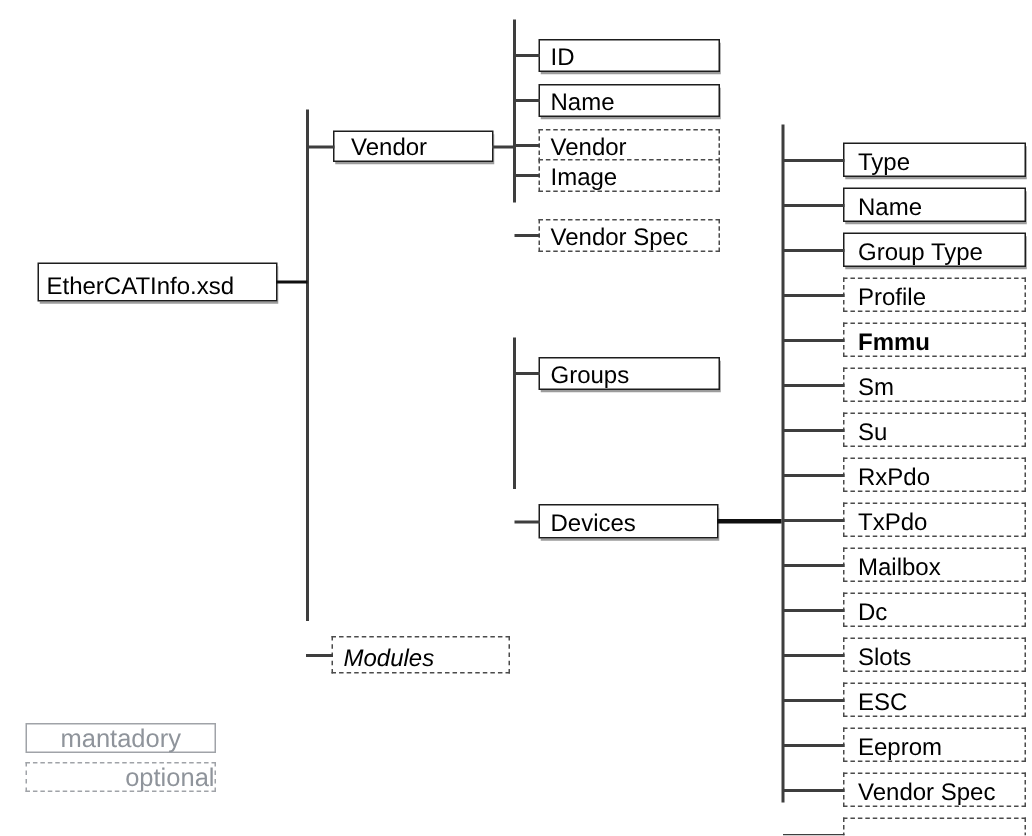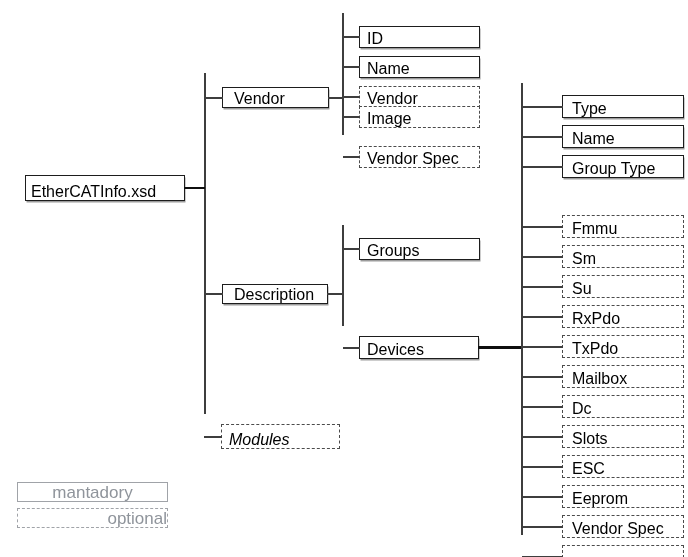--- a/index.html
+++ b/index.html
@@ -38,21 +38,21 @@
   .root-box::after{right:-21px;width:21px;height:2.5px;background:var(--emphasis_connector);top:calc(50% - 1.25px);}
   .vendor-box::after,.desc-box::after{right:-15px;width:15px;}
   .devices-box::after{right:-43px;width:43px;height:3px;background:var(--emphasis_connector);top:calc(50% - 1.5px);}
   .trunk{position:absolute;width:2px;background:var(--connector);}
   
   .l1{left:222px;width:107px;height:21px;padding-left:11px;}
   .colB{left:359px;width:121px;height:22px;}
   .colD{left:562px;width:122px;height:23px;padding-left:9px;}
   
   .legend-box{
-    position:absolute;left:17px;width:151px;height:20px;box-sizing:border-box;
+    position:absolute;left:17px;width:127px;height:20px;box-sizing:border-box;
     display:flex;align-items:center;justify-content:center;
     font-size:17px;color:var(--legend_text);background:var(--background);line-height:1;
   }
   .legend-solid{border:1.5px solid var(--legend_border);}
   .legend-dashed{border:1.5px dashed var(--legend_border);}
 </style>
 </head>
 <body>
 
 <div class="stage">
@@ -61,23 +61,20 @@
   <div class="trunk" style="left:342px;top:13px;height:122px;"></div>
   <div class="trunk" style="left:342px;top:225px;height:101px;"></div>
   <div class="trunk" style="left:521px;top:83px;height:452px;"></div>
 
   <div class="box solid root-box link-r" style="left:25px;top:152px;width:160px;height:26px;padding-left:5px;">
     <span>EtherCATInfo.xsd</span>
   </div>
 
   <div class="box solid l1 from-a vendor-box link-r" style="top:64px;">
     <span>Vendor</span>
-  </div>
-  <div class="box solid l1 from-a desc-box link-r" style="top:261px;height:20px;width:106px;">
-    <span>Description</span>
   </div>
   <div class="box dashed from-a" style="left:221px;top:401px;width:119px;height:25px;font-style:italic;">
     <span>Modules</span>
   </div>
 
   <div class="box solid colB from-b" style="top:3px;">
     <span>ID</span>
   </div>
   <div class="box solid colB from-b" style="top:33px;">
     <span>Name</span>
@@ -101,21 +98,24 @@
 
   <div class="box solid colD from-d" style="top:72px;">
     <span>Type</span>
   </div>
   <div class="box solid colD from-d" style="top:102px;">
     <span>Name</span>
   </div>
   <div class="box solid colD from-d" style="top:132px;">
     <span>Group Type</span>
   </div>
-  <div class="box dashed colD from-d" style="top:192px;">
+  <div class="box dashed colD from-d" style="top:162px;">
+    <span>Profile</span>
+  </div>
+  <div class="box dashed colD from-d" style="top:192px;font-weight:bold;">
     <span>Fmmu</span>
   </div>
   <div class="box dashed colD from-d" style="top:222px;">
     <span>Sm</span>
   </div>
   <div class="box dashed colD from-d" style="top:252px;">
     <span>Su</span>
   </div>
   <div class="box dashed colD from-d" style="top:282px;">
     <span>RxPdo</span>

